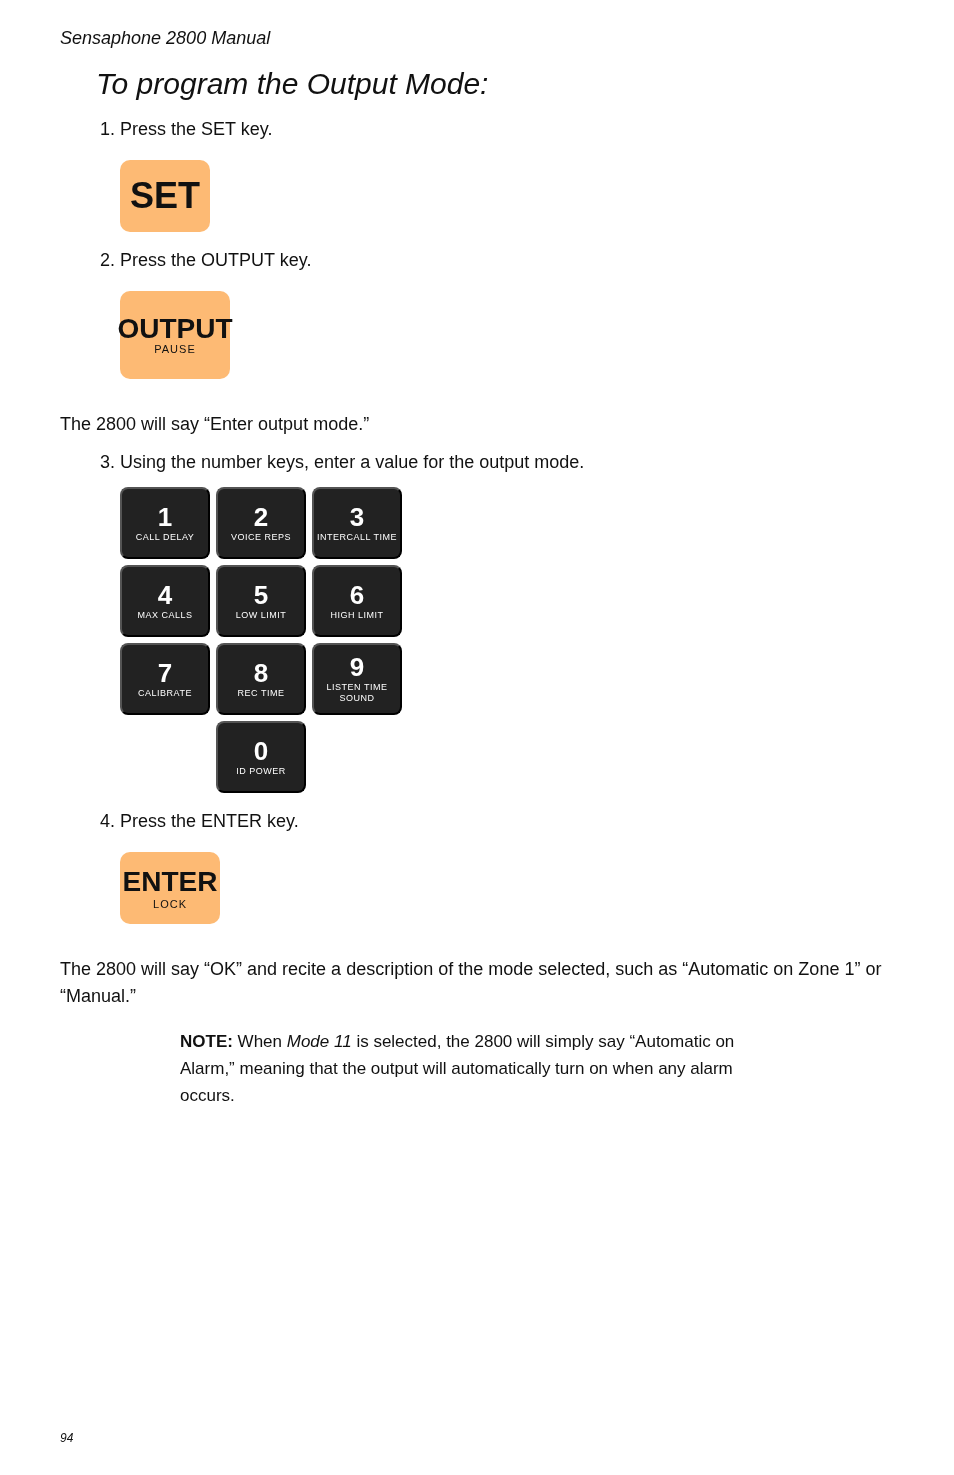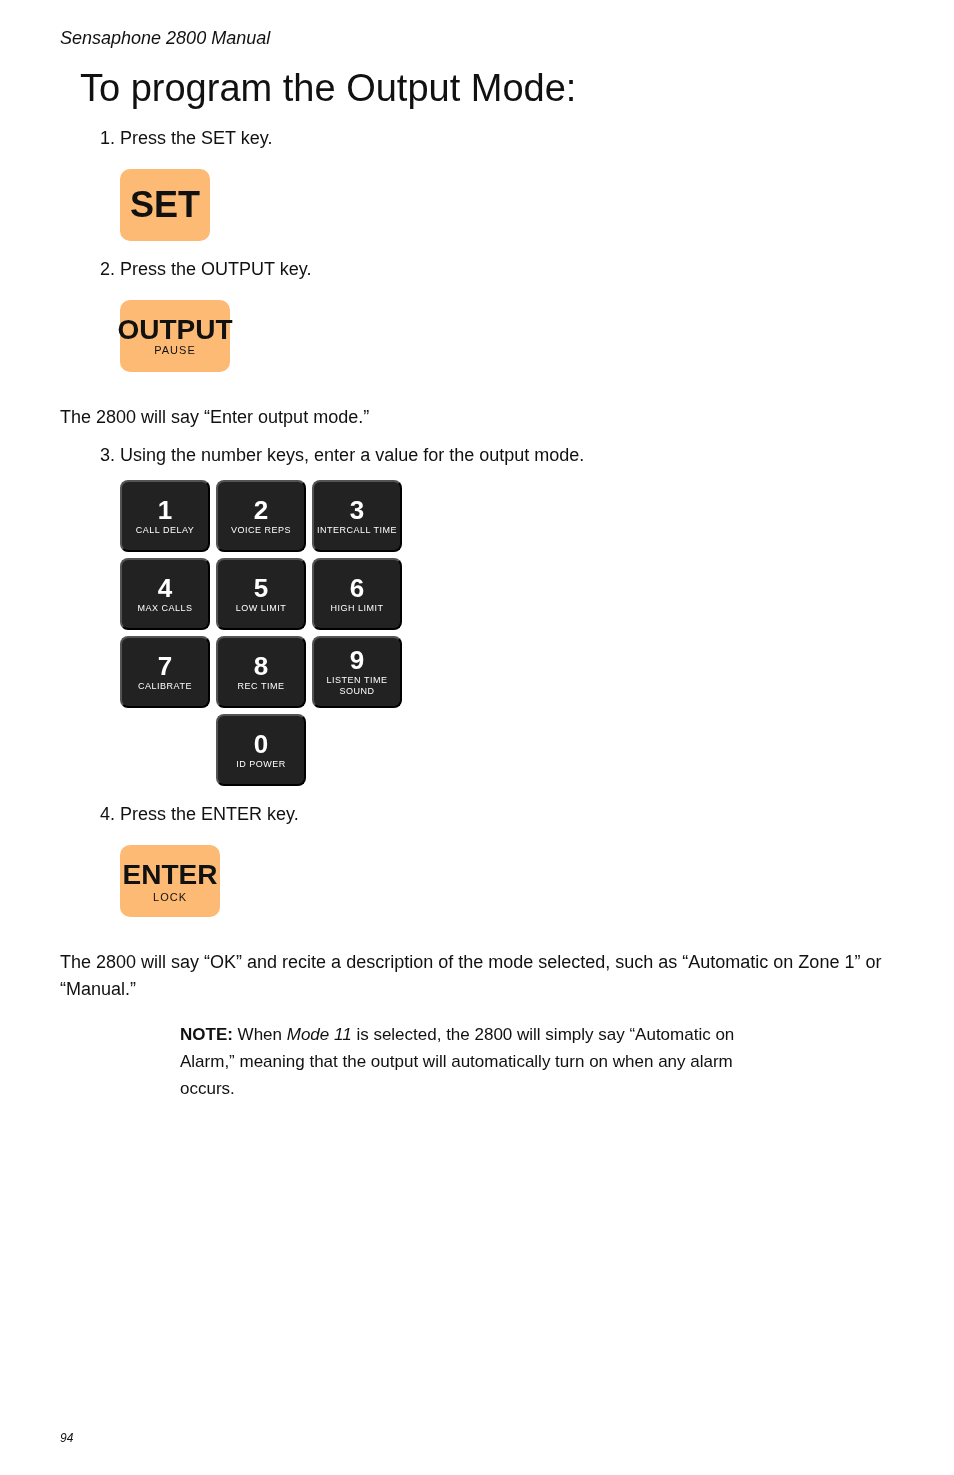--- a/index.html
+++ b/index.html
@@ -13,24 +13,25 @@
       padding: 28px 60px 60px 60px;
     }
     .manual-title {
       font-style: italic;
       font-size: 18px;
       margin-bottom: 18px;
       font-family: Arial, sans-serif;
     }
     .section-heading {
       font-family: Arial, sans-serif;
-      font-size: 38px;
+      font-size: 30px;
       font-weight: normal;
       margin-bottom: 18px;
-      margin-left: 20px;
+      margin-left: 36px;
+      font-style: italic;
     }
     .step {
       margin-left: 40px;
       margin-bottom: 10px;
       font-family: Arial, sans-serif;
       font-size: 18px;
     }
     .key-button {
       display: inline-flex;
       flex-direction: column;
@@ -45,21 +46,21 @@
     }
     .key-set {
       width: 90px;
       height: 72px;
       font-size: 36px;
       border-radius: 10px;
       margin: 10px 0 18px 60px;
     }
     .key-output {
       width: 110px;
-      height: 72px;
+      height: 88px;
       border-radius: 10px;
       margin: 10px 0 18px 60px;
     }
     .key-output .key-main {
       font-size: 28px;
       font-weight: bold;
       line-height: 1;
     }
     .key-output .key-sub {
       font-size: 11px;

